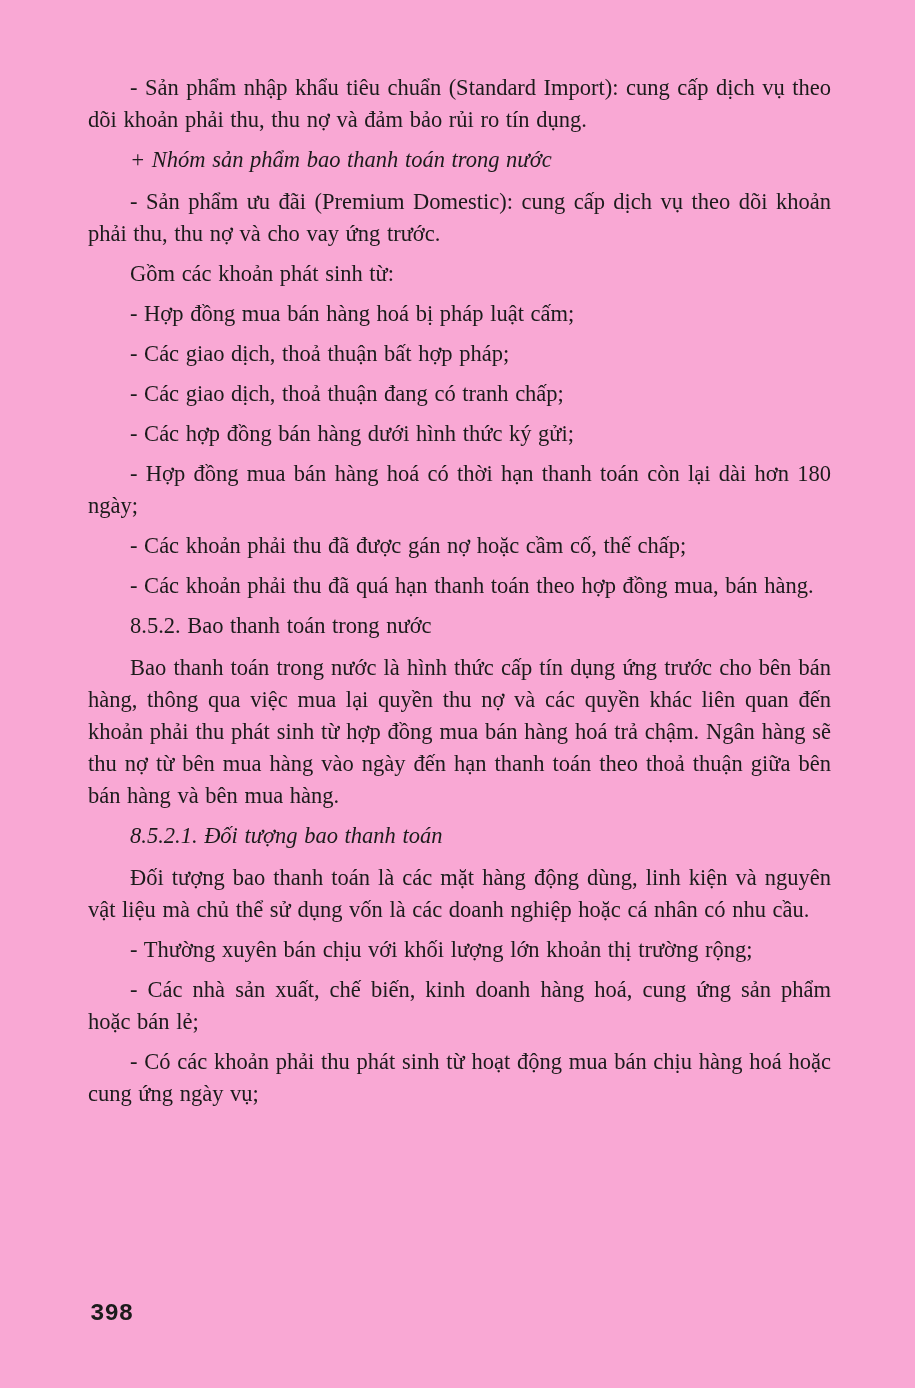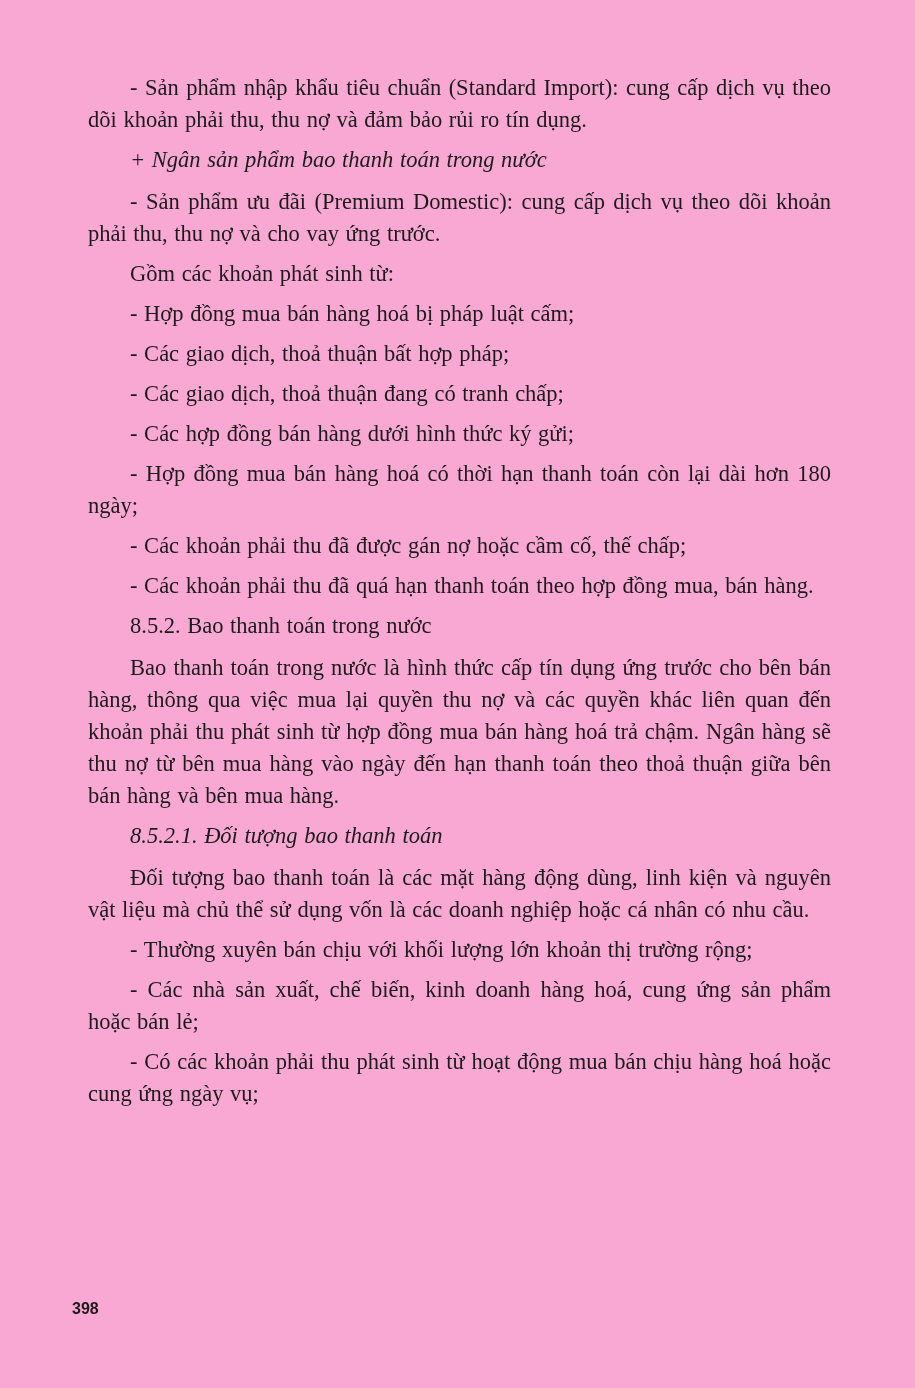--- a/index.html
+++ b/index.html
@@ -45,35 +45,35 @@
   }
   .content p.bold-italic-heading {
     font-weight: normal;
     font-style: italic;
     text-align: left;
     margin-top: 4px;
     margin-bottom: 10px;
   }
   .page-number {
     position: absolute;
-    left: 72px;
+    left: 90px;
     top: 1300px;
-    font-size: 16px;
+    font-size: 24px;
     font-weight: bold;
-    font-family: Liberation Sans, sans-serif;
+    font-family: Liberation Mono, monospace;
     color: #1b1b1b;
   }
 </style>
 </head>
 <body>
 
 <div class="page">
   <div class="content" id="paragraph-container">
       <p class="body">- Sản phẩm nhập khẩu tiêu chuẩn (Standard Import): cung cấp dịch vụ theo dõi khoản phải thu, thu nợ và đảm bảo rủi ro tín dụng.</p>
-      <p class="italic-subheading">+ Ngân sản phẩm bao thanh toán trong nước</p>
+      <p class="italic-subheading">+ Nhóm sản phẩm bao thanh toán trong nước</p>
       <p class="body">- Sản phẩm ưu đãi (Premium Domestic): cung cấp dịch vụ theo dõi khoản phải thu, thu nợ và cho vay ứng trước.</p>
       <p class="body">Gồm các khoản phát sinh từ:</p>
       <p class="body">- Hợp đồng mua bán hàng hoá bị pháp luật cấm;</p>
       <p class="body">- Các giao dịch, thoả thuận bất hợp pháp;</p>
       <p class="body">- Các giao dịch, thoả thuận đang có tranh chấp;</p>
       <p class="body">- Các hợp đồng bán hàng dưới hình thức ký gửi;</p>
       <p class="body">- Hợp đồng mua bán hàng hoá có thời hạn thanh toán còn lại dài hơn 180 ngày;</p>
       <p class="body">- Các khoản phải thu đã được gán nợ hoặc cầm cố, thế chấp;</p>
       <p class="body">- Các khoản phải thu đã quá hạn thanh toán theo hợp đồng mua, bán hàng.</p>
       <p class="bold-heading">8.5.2. Bao thanh toán trong nước</p>

